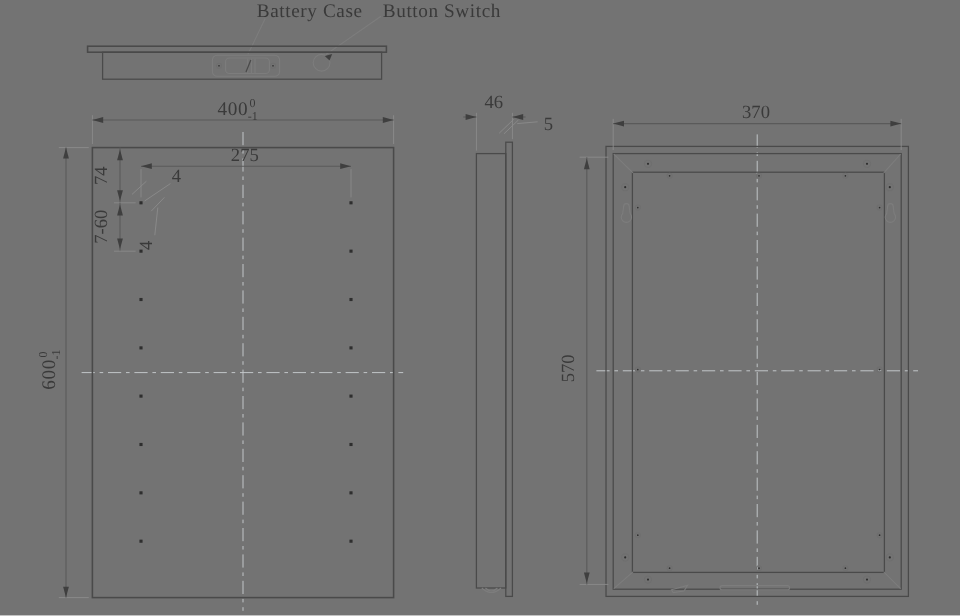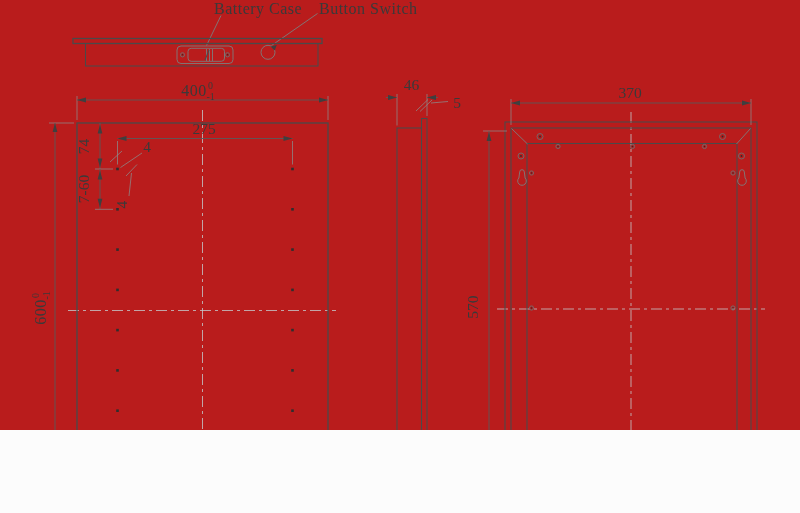--- a/index.html
+++ b/index.html
@@ -1,16 +1,16 @@
 <!DOCTYPE html>
 <html><head>
 <meta charset="utf-8">
 <style>
   html,body{margin:0;padding:0;background:#fcfcfc;}
-  .stage{position:relative;width:800px;height:430px;background:#b91c1c;overflow:hidden;
+  .stage{position:relative;width:800px;height:513px;background:#737373;overflow:hidden;
          font-family:"Liberation Serif", serif;}
   svg{position:absolute;left:0;top:0;}
   .ln{stroke:#4a4a4a;stroke-width:1.3;fill:none;}
   .ln2{stroke:#4a4a4a;stroke-width:1.05;fill:none;}
   .tn{stroke:#7d7d7d;stroke-width:0.9;fill:none;}
   .dm{stroke:#5a5a5a;stroke-width:0.9;fill:none;}
   .ex{stroke:#8b8b8b;stroke-width:0.75;fill:none;}
   .cl{stroke:#c4c9cc;stroke-width:0.8;fill:none;stroke-dasharray:11 4 3 4;}
   .arr{fill:#3f3f3f;stroke:none;}
   .dot{fill:#2e2e2e;stroke:none;}

